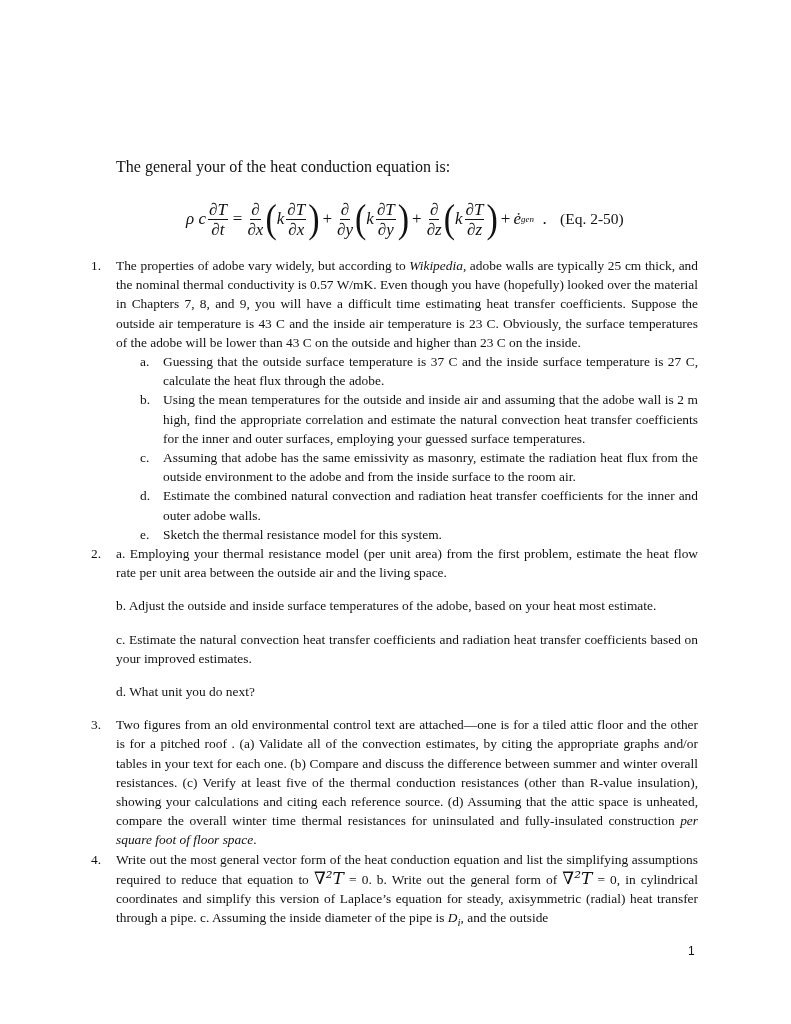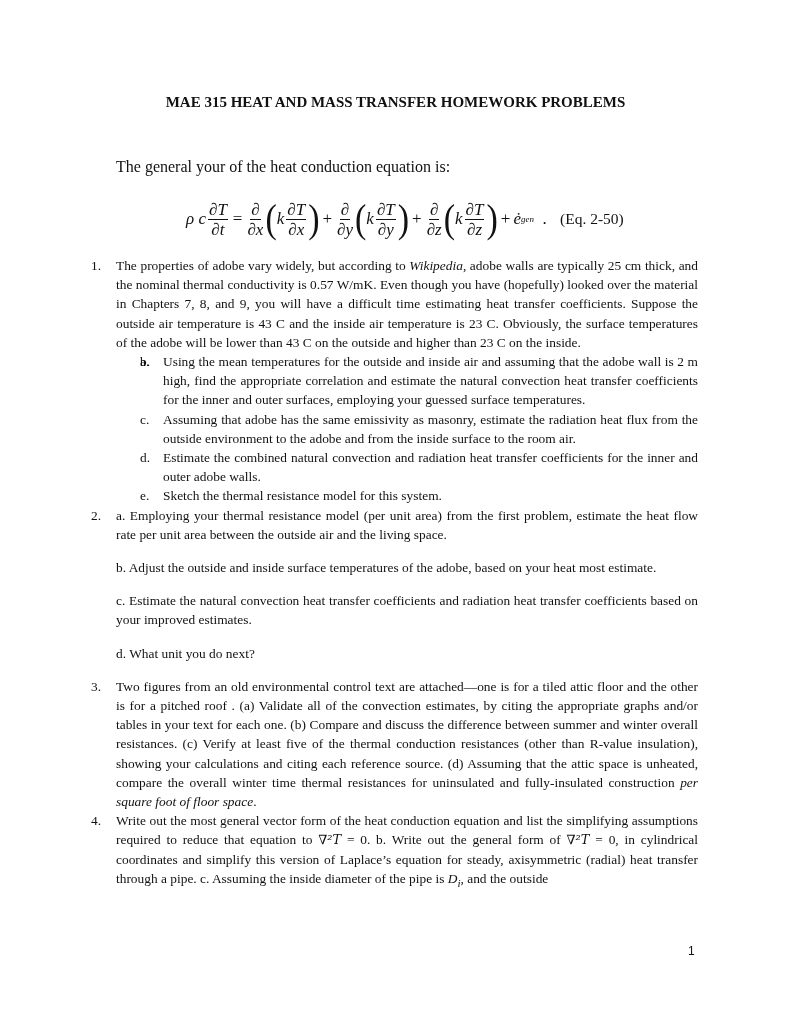--- a/index.html
+++ b/index.html
@@ -34,28 +34,27 @@
     .body { position: absolute; left: 91px; width: 607px; font-size: 13.4px; line-height: 19.2px; }
     .item { position: relative; padding-left: 25px; text-align: justify; }
     .item .num { position: absolute; left: 0; top: 0; }
     .sub-item { position: relative; padding-left: 72px; text-align: justify; }
     .sub-item .letter { position: absolute; left: 49px; top: 0; }
     .para { padding-left: 25px; text-align: justify; margin-top: 14px; }
     em { font-style: italic; }
     .pagenum {
       position: absolute; top: 944px; left: 688px; font-family: "Liberation Sans", sans-serif; font-size: 12px;
     }
-    .nabla { font-family: "DejaVu Serif", serif; font-size: 13px; }
+    .nabla { font-family: "DejaVu Serif", serif; font-size: 17px; }
   </style>
 </head>
 <body>
 
 <div class="page">
 
-  <div class="title">MAE 315 HEAT AND MASS TRANSFER HOMEWORK PROBLEMS</div>
 
 
   <div class="intro">The general your of the heat conduction equation is:</div>
 
   <div class="eq">
     <span class="it">ρ</span>&nbsp;<span class="it">c</span>
     <span class="frac">
         <span class="num">∂<span class="it">T</span></span>
         <span class="den">∂<span class="it">t</span></span>
       </span>
@@ -95,20 +94,21 @@
   </div>
   <div class="eqlabel">(Eq. 2-50)</div>
 
   <div class="body" style="top:256px;">
     <div class="item">
       <span class="num">1.</span>
       <span>The properties of adobe vary widely, but according to </span><em>Wikipedia</em><span>, adobe walls are typically 25 cm thick, and the nominal thermal conductivity is 0.57 W/mK.  Even though you have (hopefully) looked over the material in Chapters 7, 8, and 9, you will have a difficult time estimating heat transfer coefficients.  Suppose the outside air temperature is 43 C and the inside air temperature is 23 C.  Obviously, the surface temperatures of the adobe will be lower than 43 C on the outside and higher than 23 C on the inside.</span>
     </div>
     <div class="sub-item">
       <span class="letter">a.</span>
+      <span>Guessing that the outside surface temperature is 37 C and the inside surface temperature is 27 C, calculate the heat flux through the adobe.</span>
     </div>
     <div class="sub-item">
       <span class="letter">b.</span>
       <span>Using the mean temperatures for the outside and inside air and assuming that the adobe wall is 2 m high, find the appropriate correlation and estimate the natural convection heat transfer coefficients for the inner and outer surfaces, employing your guessed surface temperatures.</span>
     </div>
     <div class="sub-item">
       <span class="letter">c.</span>
       <span>Assuming that adobe has the same emissivity as masonry, estimate the radiation heat flux from the outside environment to the adobe and from the inside surface to the room air.</span>
     </div>
     <div class="sub-item">

